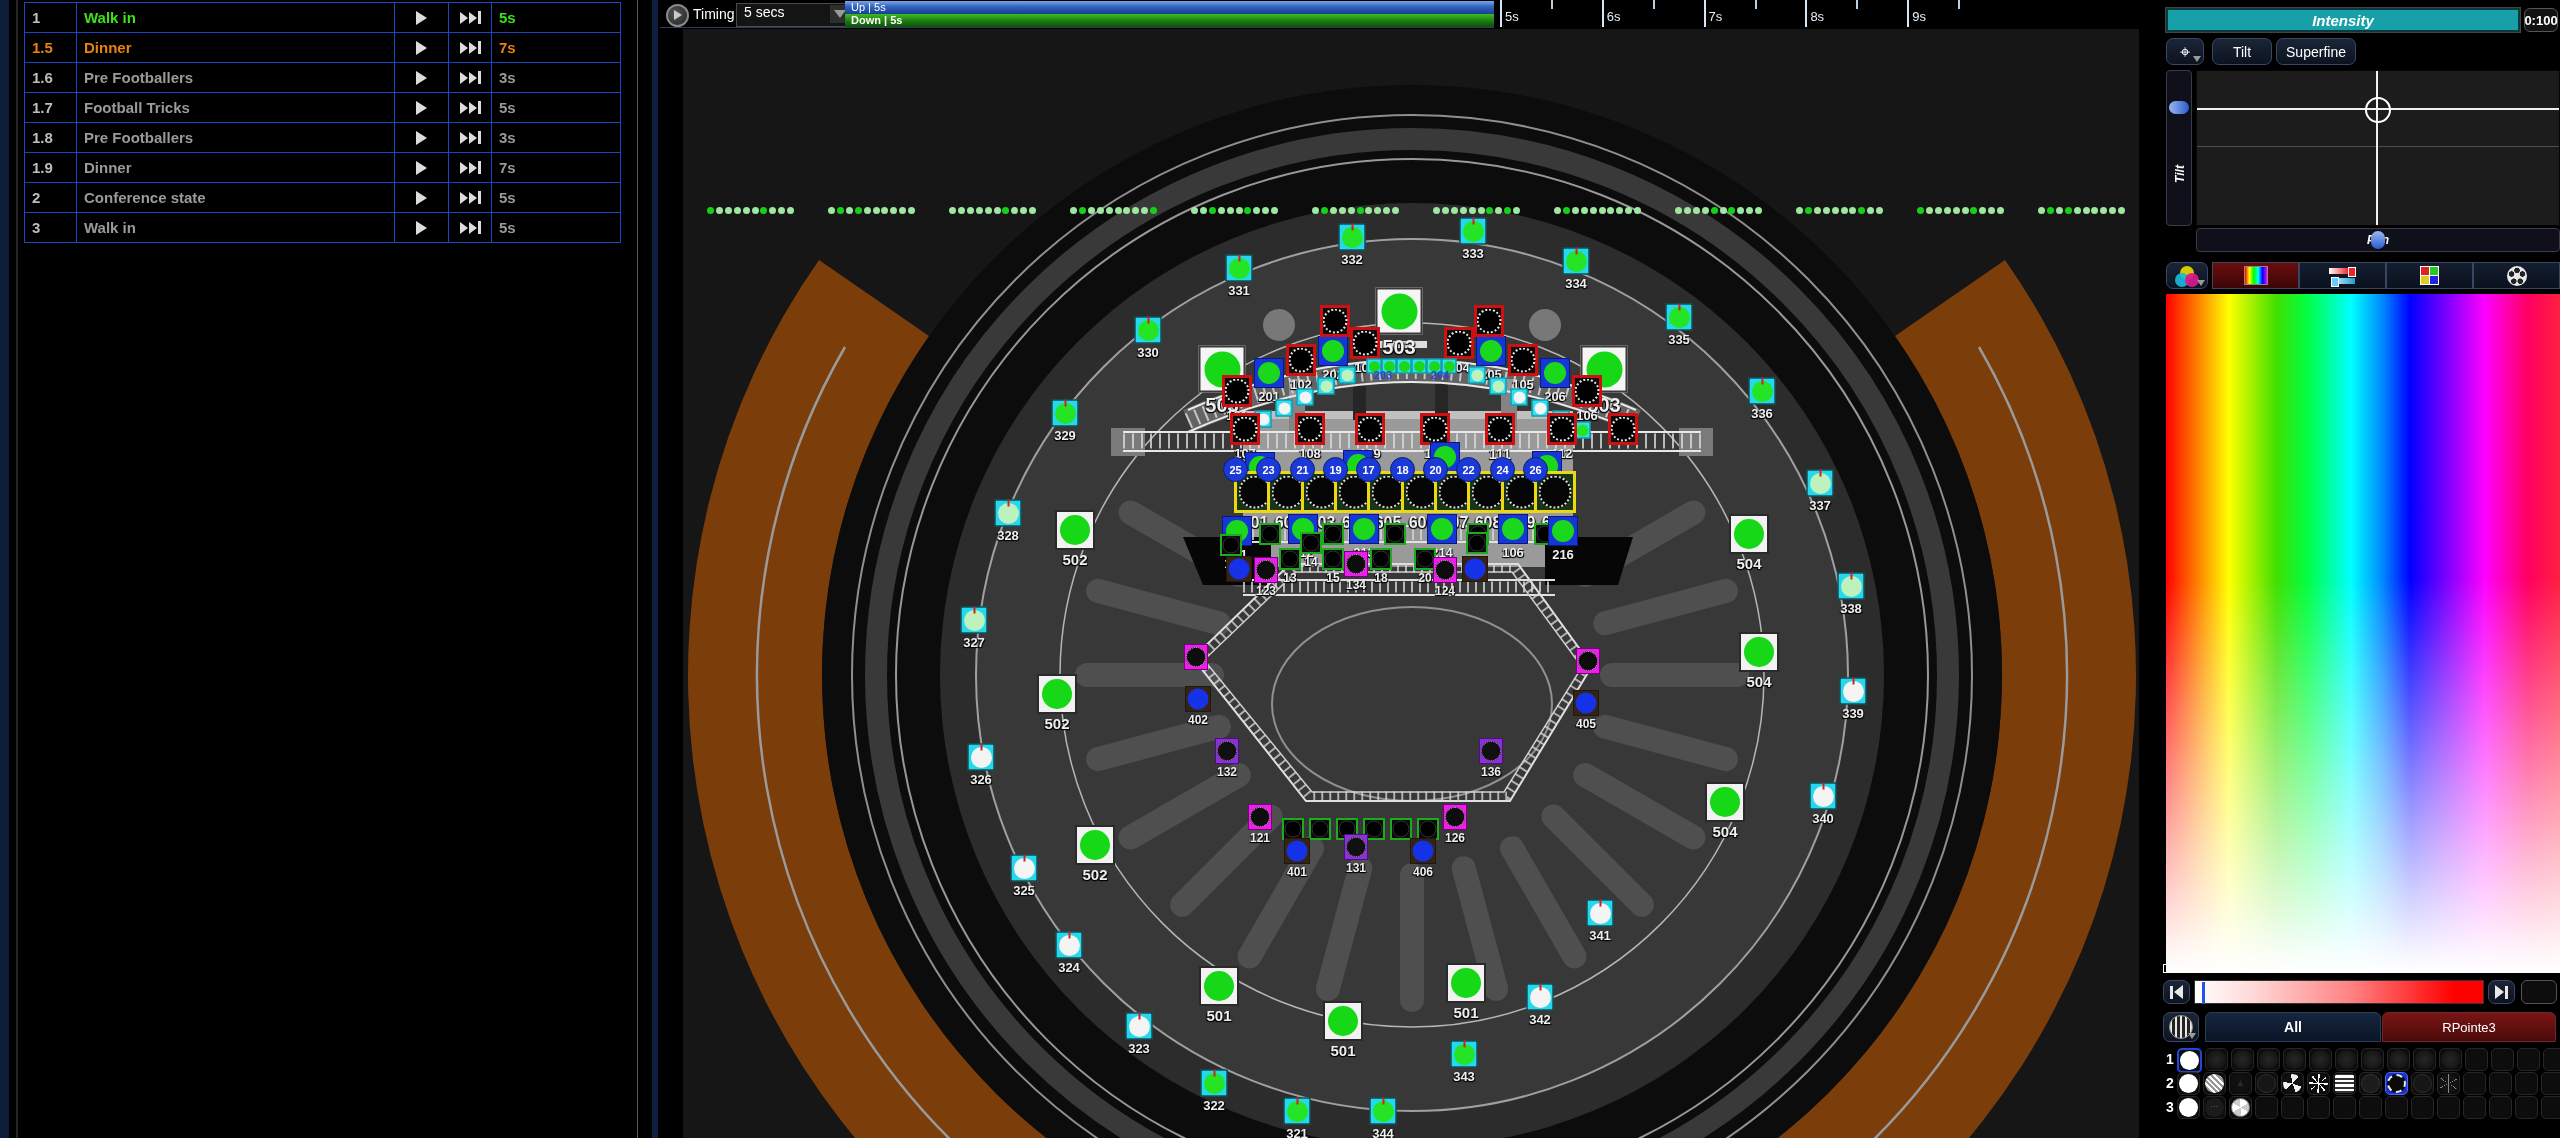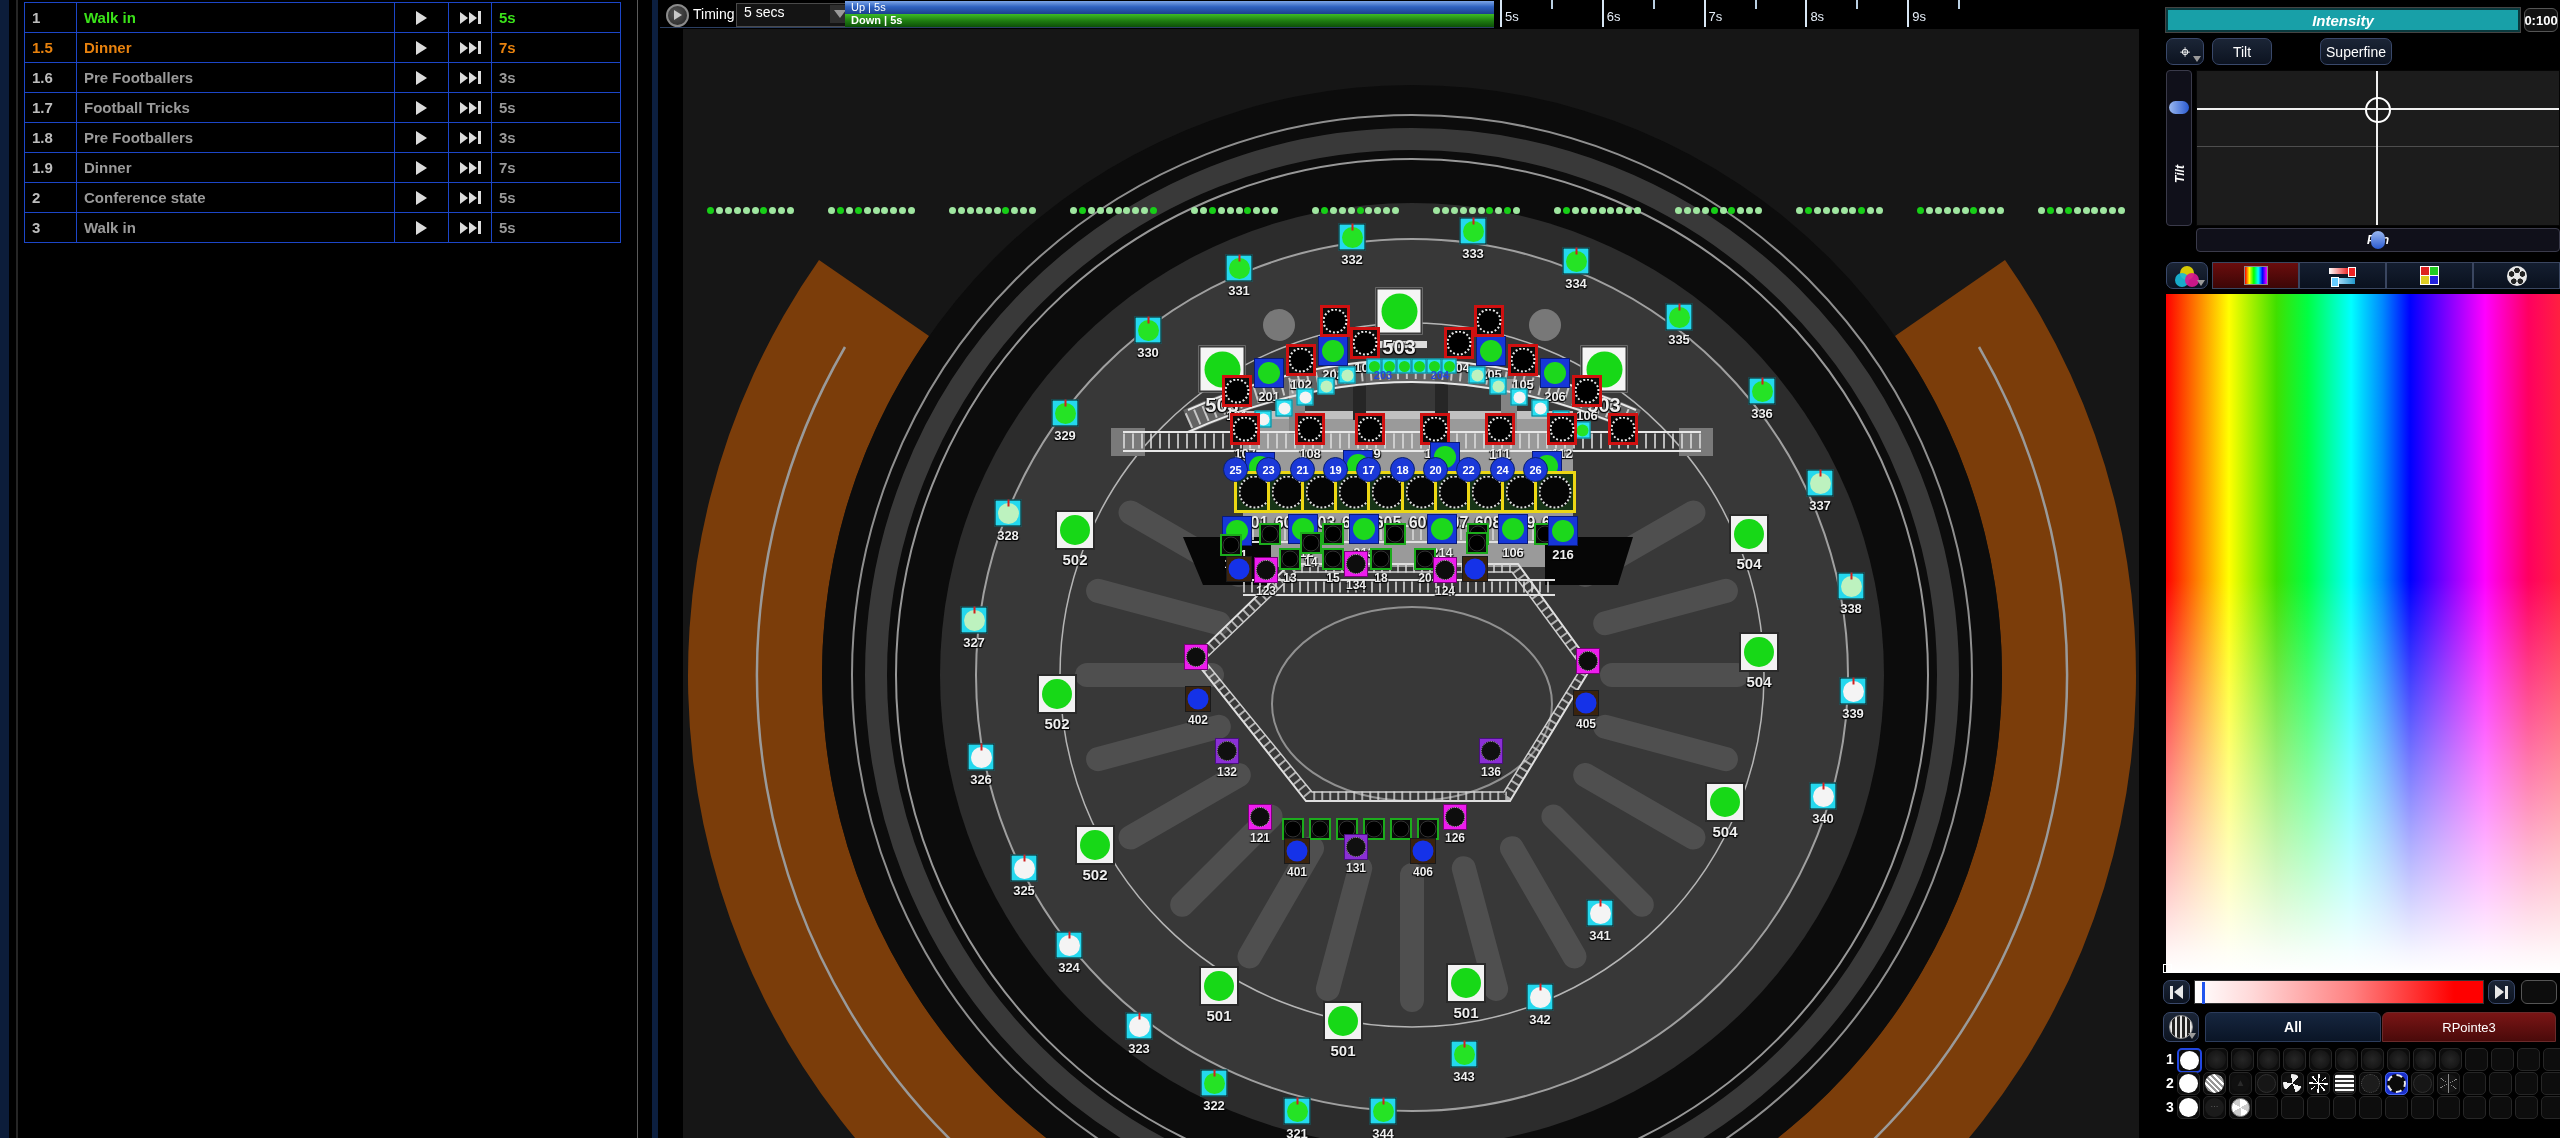--- a/index.html
+++ b/index.html
@@ -98,21 +98,21 @@
     display:flex;align-items:center;justify-content:center;}
   #range{left:361px;top:8px;width:34px;height:24px;background:#121212;border:1px solid #555;
     border-radius:6px;color:#fff;font-size:13px;font-weight:bold;display:flex;align-items:center;justify-content:center;}
   .btn{background:linear-gradient(180deg,#1b2536,#0c1320);border:1px solid #39486a;border-radius:7px;
     color:#fff;font-size:14px;display:flex;align-items:center;justify-content:center;}
   #locate{left:3px;top:38px;width:38px;height:27px;}
   #locate .g{color:#fff;font-size:18px;line-height:18px;}
   #locate .dd,#cwheel .dd,#gobobtn .dd{position:absolute;right:2px;bottom:2px;width:0;height:0;
     border-top:6px solid #9a9a9a;border-left:4px solid transparent;border-right:4px solid transparent;}
   #fine{left:49px;top:38px;width:60px;height:27px;}
-  #superfine{left:113px;top:38px;width:72px;height:27px;margin-left:44px;}
+  #superfine{left:113px;top:38px;width:80px;height:27px;}
   #tiltslider{left:3px;top:70px;width:26px;height:156px;background:#10101a;border:1px solid #3a3a4a;
     border-radius:4px;}
   #tilthandle{position:absolute;left:2px;top:30px;width:20px;height:13px;border-radius:7px;
     background:linear-gradient(90deg,#9ab8f0,#2a5ad0);}
   #tiltlabel{position:absolute;left:4px;top:96px;color:#fff;font-size:12px;font-style:italic;
     font-weight:bold;transform:rotate(-90deg);}
   #pad{left:33px;top:70px;width:364px;height:156px;background:#1c1c1c;border:1px solid #050505;}
   #pad .hl{position:absolute;left:0;top:37px;width:100%;height:2px;background:#f0f0f0;}
   #pad .hl2{position:absolute;left:0;top:75px;width:100%;height:1px;background:#4e4e4e;}
   #pad .vl{position:absolute;left:179px;top:0;width:2px;height:100%;background:#f0f0f0;}

